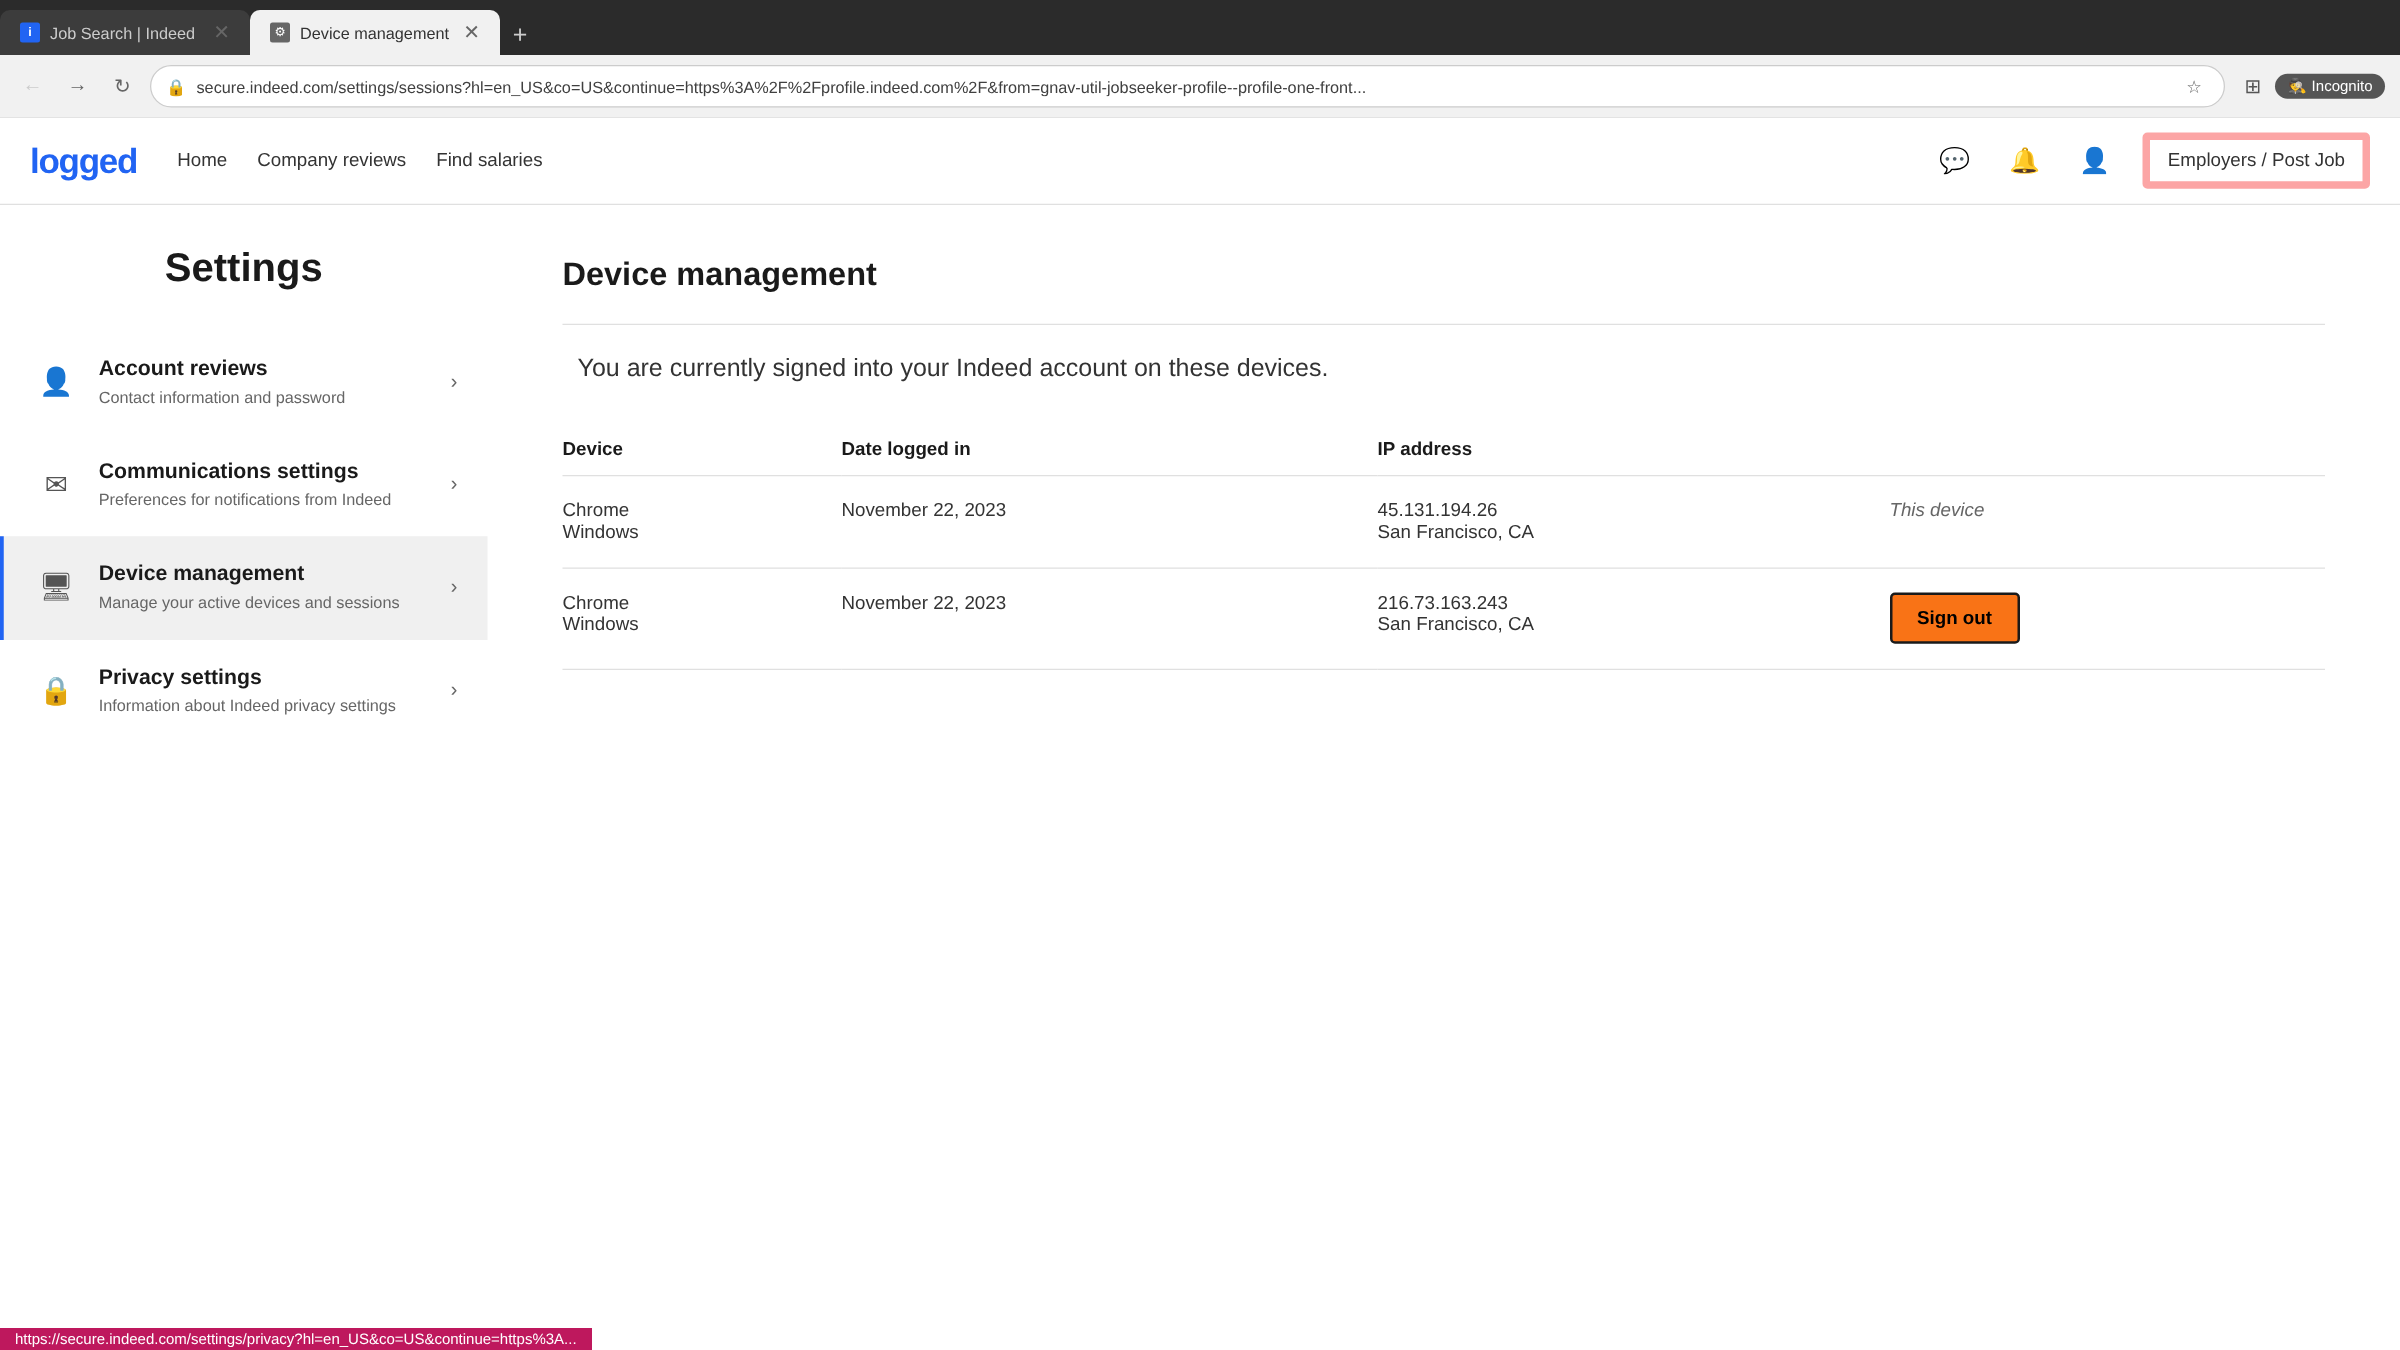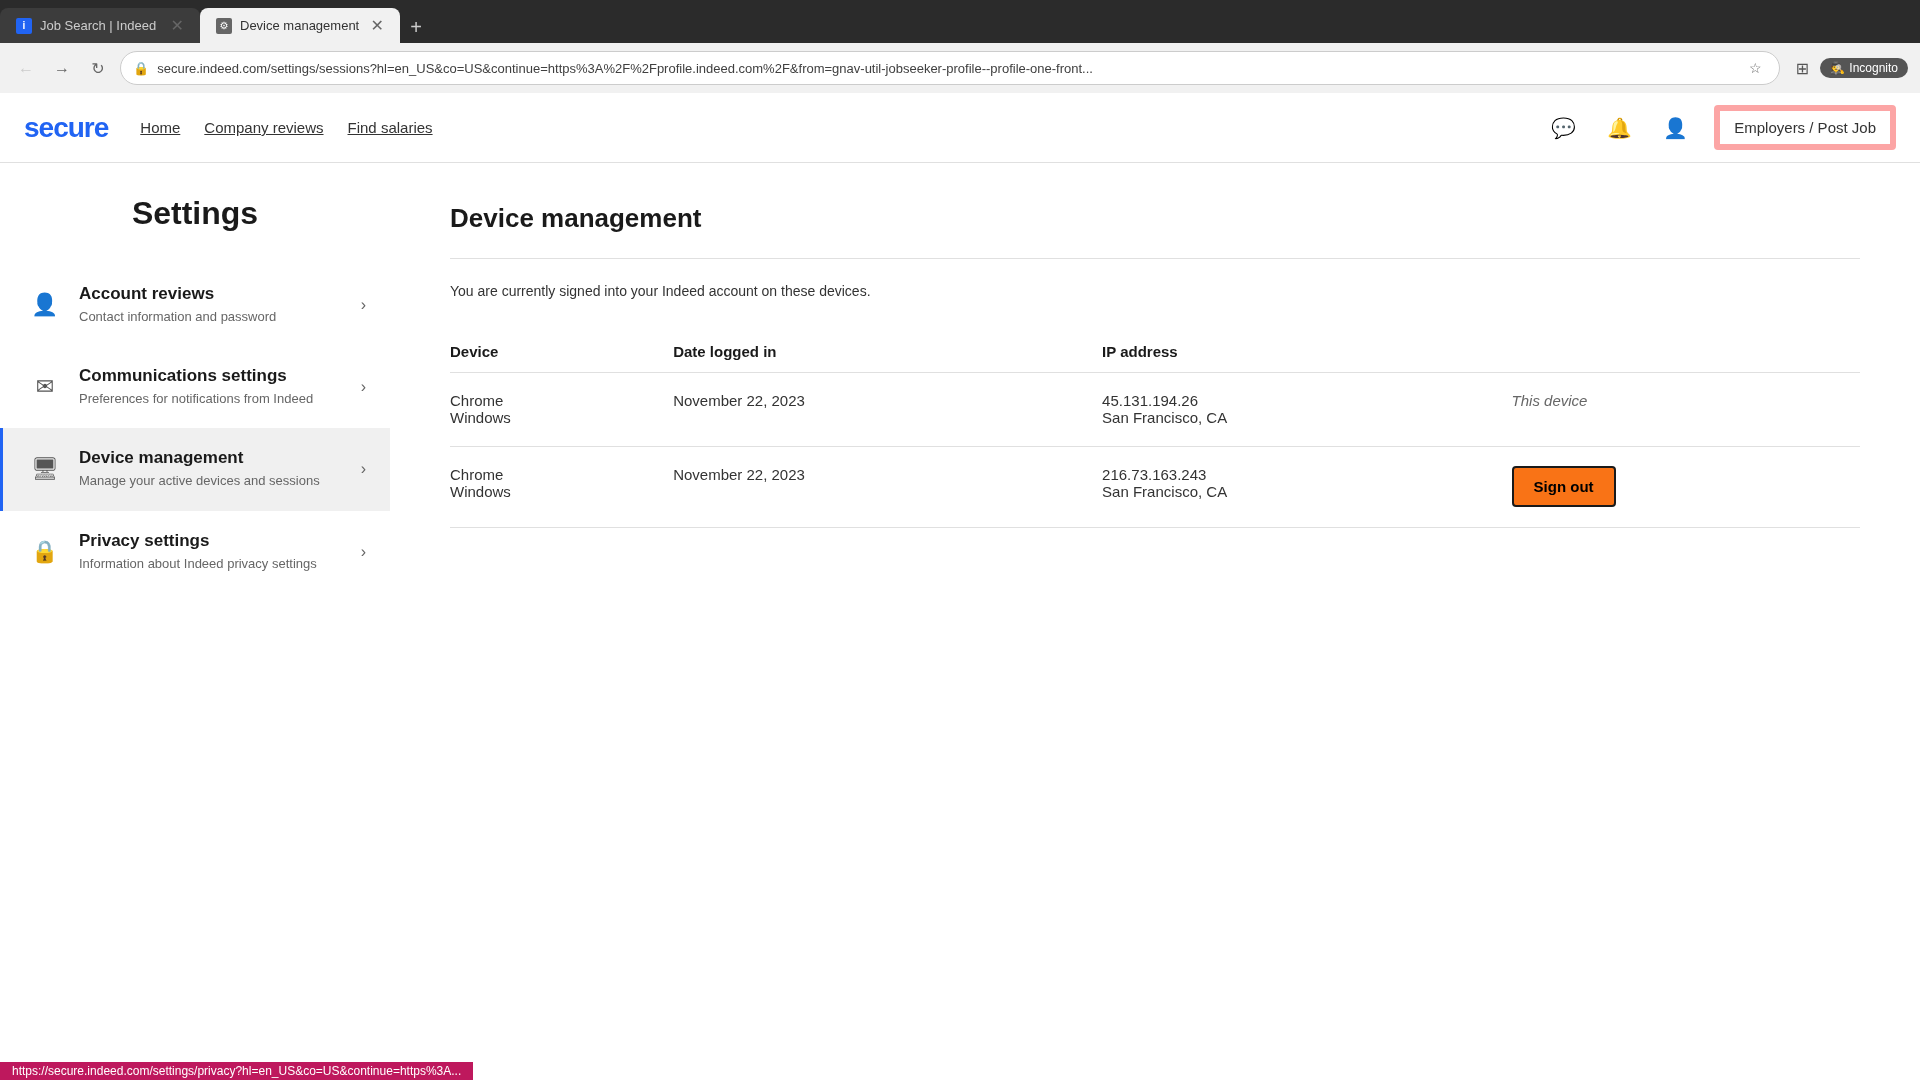--- a/index.html
+++ b/index.html
@@ -25,21 +25,21 @@
     .address-actions { display: flex; gap: 4px; }
     .address-action-btn { width: 24px; height: 24px; display: flex; align-items: center; justify-content: center; color: #666; font-size: 14px; }
     .browser-action-btns { display: flex; gap: 4px; align-items: center; }
     .browser-action-btn { width: 28px; height: 28px; border-radius: 50%; display: flex; align-items: center; justify-content: center; cursor: pointer; color: #555; font-size: 16px; }
     .incognito-badge { background: #555; color: white; border-radius: 12px; padding: 3px 10px; font-size: 12px; display: flex; align-items: center; gap: 4px; }
 
     
     .indeed-header { display: flex; align-items: center; padding: 12px 24px; border-bottom: 1px solid #e0e0e0; background: #fff; }
     .indeed-logo { display: flex; align-items: center; margin-right: 32px; text-decoration: none; }
     .logo-text { font-size: 28px; font-weight: bold; color: #2164f3; letter-spacing: -1px; }
-    .header-nav { display: flex; gap: 24px; align-items: flex-end; text-decoration: underline; }
+    .header-nav { display: flex; gap: 24px; align-items: flex-end; }
     .header-nav-item { text-decoration: none; color: #333; font-size: 15px; }
     .header-actions { display: flex; align-items: center; gap: 20px; margin-left: auto; }
     .header-icon-btn { width: 36px; height: 36px; display: flex; align-items: center; justify-content: center; cursor: pointer; color: #555; font-size: 20px; }
     .employers-link { color: #333; text-decoration: none; font-size: 15px; border: 6px solid #fca5a5; border-radius: 4px; padding: 8px 14px; }
 
     
     .main-layout { display: flex; min-height: calc(1080px - 150px); }
 
     
     .sidebar { width: 390px; flex-shrink: 0; padding: 32px 0; background: #fff; border-right: none; }
@@ -49,21 +49,21 @@
     .sidebar-item-icon { width: 36px; height: 36px; display: flex; align-items: center; justify-content: center; margin-right: 16px; flex-shrink: 0; color: #555; font-size: 22px; }
     .sidebar-item-content { flex: 1; }
     .sidebar-item-title { font-size: 17px; font-weight: 600; color: #1a1a1a; margin-bottom: 4px; }
     .sidebar-item-desc { font-size: 13px; color: #666; line-height: 1.4; }
     .sidebar-item-chevron { color: #666; font-size: 16px; }
 
     
     .content-area { flex: 1; padding: 40px 60px; }
     .content-title { font-size: 26px; font-weight: 700; color: #1a1a1a; margin-bottom: 8px; }
     .content-divider { border: none; border-top: 1px solid #e0e0e0; margin: 24px 0; }
-    .device-intro { font-size: 14px; color: #333; margin-bottom: 32px; }
+    .device-intro { font-size: 20px; color: #333; margin-bottom: 32px; margin-left: 12px; }
 
     
     .device-table { width: 100%; border-collapse: collapse; }
     .device-table th { text-align: left; font-size: 15px; font-weight: 700; color: #1a1a1a; padding: 12px 16px 12px 0; border-bottom: 1px solid #e0e0e0; }
     .device-table td { padding: 19px 16px 20px 0; border-bottom: 1px solid #e0e0e0; vertical-align: top; font-size: 15px; color: #333; }
     .device-label { font-style: italic; color: #666; font-size: 15px; }
     .sign-out-btn { background: #f97316; border: 2px solid #1a1a1a; border-radius: 4px; padding: 10px 20px; font-size: 15px; font-weight: 600; cursor: pointer; }
 
     
     .status-bar { position: fixed; bottom: 0; left: 0; background: #be185d; color: #fff; font-size: 12px; padding: 2px 12px; max-width: 500px; white-space: nowrap; overflow: hidden; text-overflow: ellipsis; }
@@ -101,21 +101,21 @@
       <div class="incognito-badge">
         <span>🕵</span>
         <span>Incognito</span>
       </div>
     </div>
   </div>
 </div>
 
 <header class="indeed-header">
   <a class="indeed-logo" href="#">
-    <span class="logo-text">secure</span>
+    <span class="logo-text">logged</span>
   </a>
   <nav class="header-nav">
     <a class="header-nav-item" href="#">Home</a>
     <a class="header-nav-item" href="#">Company reviews</a>
     <a class="header-nav-item" href="#">Find salaries</a>
   </nav>
   <div class="header-actions">
     <div class="header-icon-btn">💬</div>
     <div class="header-icon-btn">🔔</div>
     <div class="header-icon-btn">👤</div>

